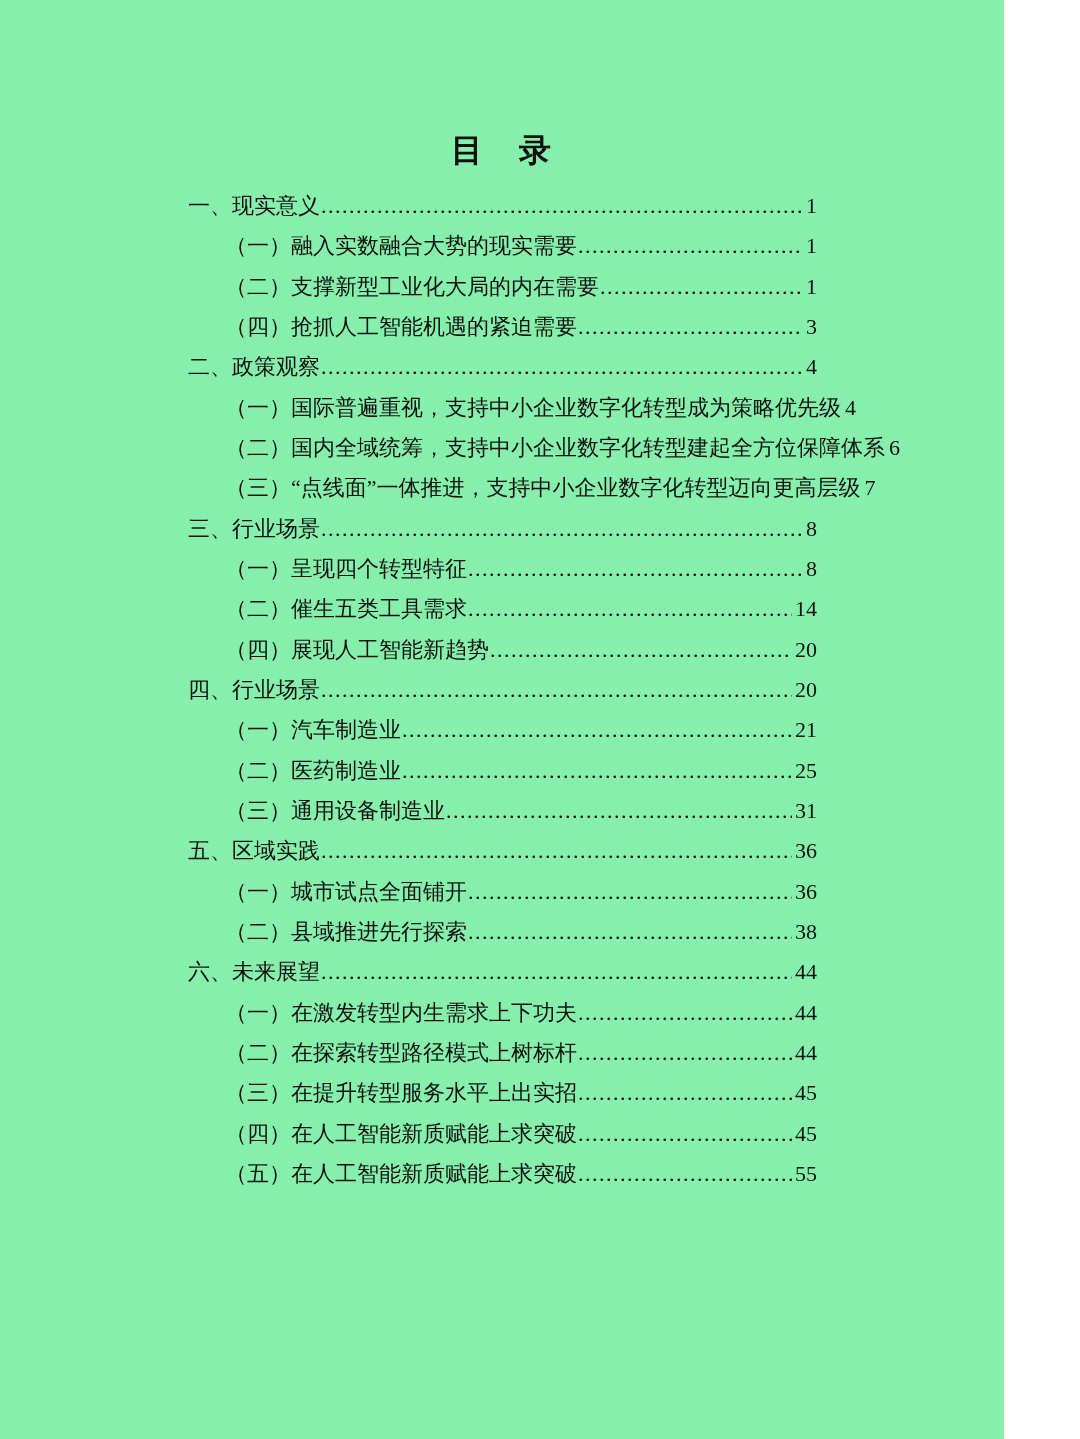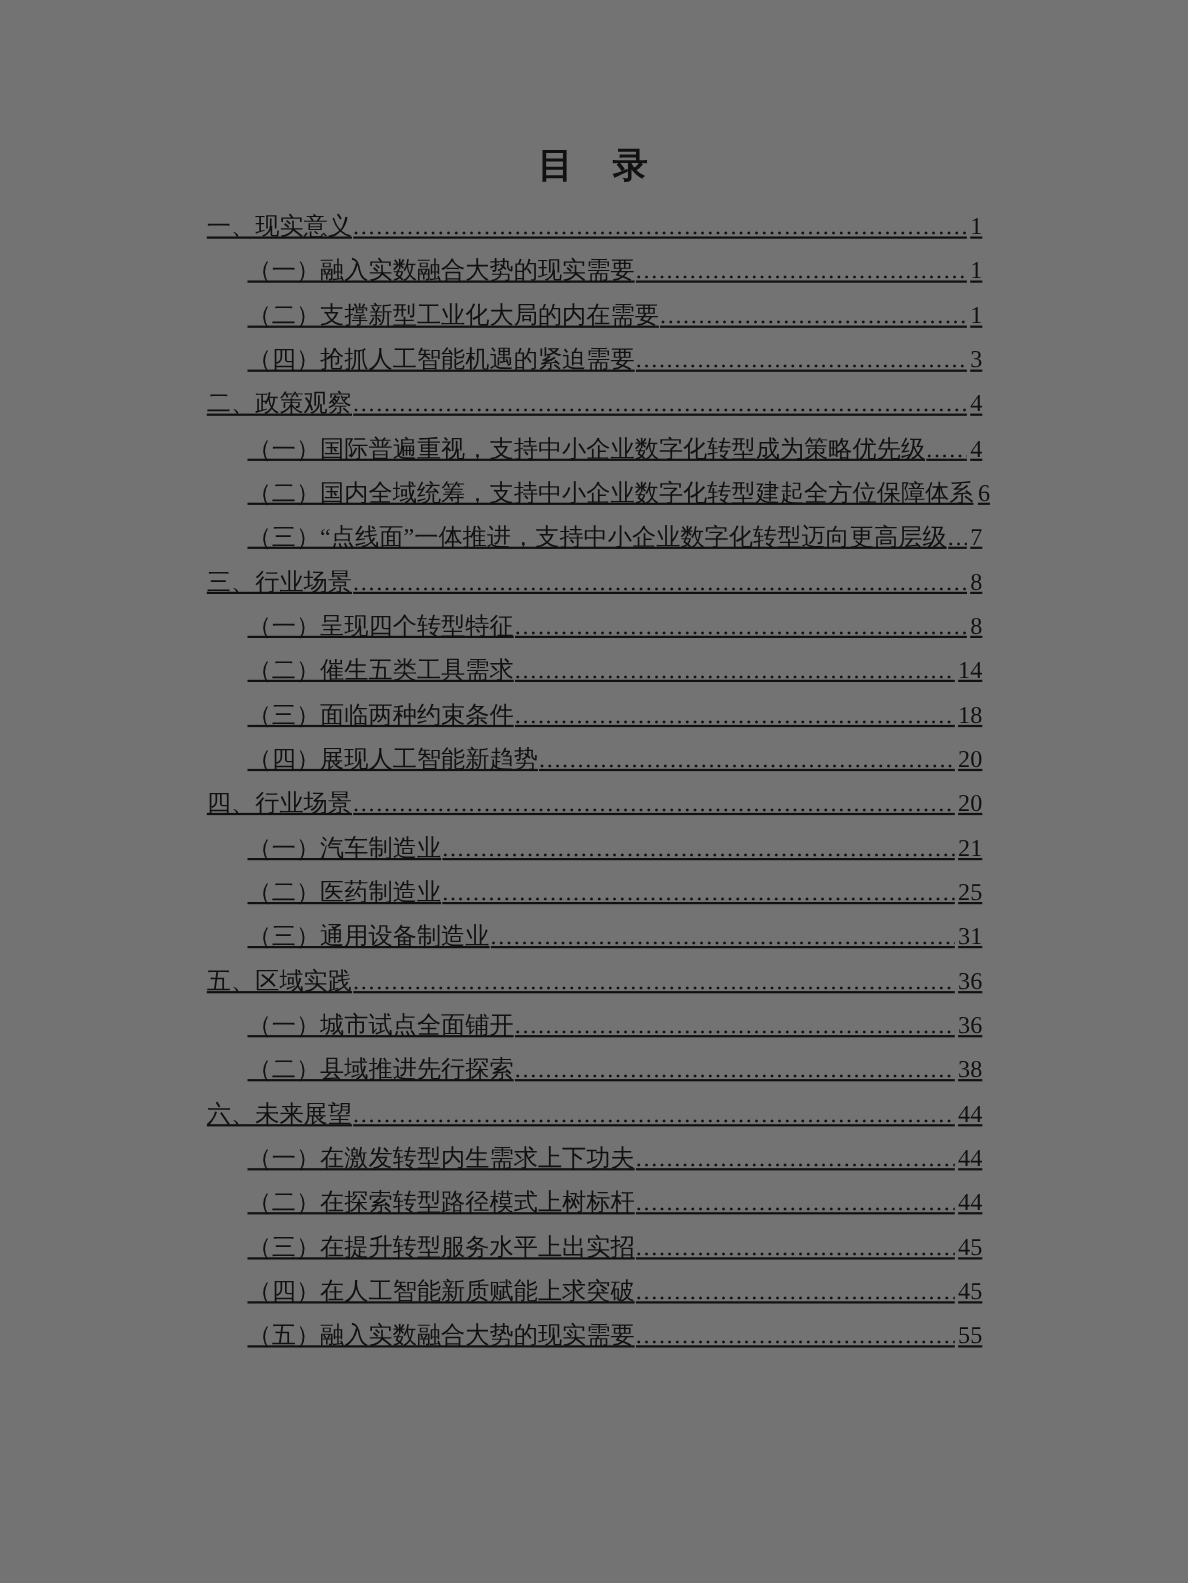--- a/index.html
+++ b/index.html
@@ -9,23 +9,23 @@
   }
   body {
     width: 1080px;
     height: 1439px;
     font-family: "Liberation Serif", "DejaVu Serif", serif;
     color: #111111;
     overflow: hidden;
   }
   .doc-page {
     position: relative;
-    width: 1080px;
+    width: 1004px;
     height: 1439px;
-    background: #737373;
+    background: #86efac;
     box-sizing: border-box;
   }
   .doc-title {
     padding-top: 130px;
     text-align: center;
     font-size: 32px;
     font-weight: bold;
     letter-spacing: 2px;
     line-height: 1.25;
     white-space: pre;
@@ -33,21 +33,20 @@
   .toc-list {
     margin: 16px 187px 0 188px; 
   }
   .toc-row {
     display: flex;
     align-items: flex-end;
     height: 40.33px;
     line-height: 40.33px;
     font-size: 22px;
     white-space: nowrap;
-    text-decoration: underline;
   }
   .toc-row.l2 {
     padding-left: 37px;
   }
   .toc-entry-label {
     white-space: nowrap;
     flex: 0 0 auto;
   }
   .dot-leader {
     flex: 1 1 auto;
@@ -123,25 +122,20 @@
     <span class="toc-entry-label">（一）呈现四个转型特征</span>
     <span class="dot-leader"></span>
     <span class="toc-entry-page">8</span>
   </div>
       <div class="toc-row l2">
     <span class="toc-entry-label">（二）催生五类工具需求</span>
     <span class="dot-leader"></span>
     <span class="toc-entry-page">14</span>
   </div>
       <div class="toc-row l2">
-    <span class="toc-entry-label">（三）面临两种约束条件</span>
-    <span class="dot-leader"></span>
-    <span class="toc-entry-page">18</span>
-  </div>
-      <div class="toc-row l2">
     <span class="toc-entry-label">（四）展现人工智能新趋势</span>
     <span class="dot-leader"></span>
     <span class="toc-entry-page">20</span>
   </div>
       <div class="toc-row l1">
     <span class="toc-entry-label">四、行业场景</span>
     <span class="dot-leader"></span>
     <span class="toc-entry-page">20</span>
   </div>
       <div class="toc-row l2">
@@ -193,18 +187,18 @@
     <span class="toc-entry-label">（三）在提升转型服务水平上出实招</span>
     <span class="dot-leader"></span>
     <span class="toc-entry-page">45</span>
   </div>
       <div class="toc-row l2">
     <span class="toc-entry-label">（四）在人工智能新质赋能上求突破</span>
     <span class="dot-leader"></span>
     <span class="toc-entry-page">45</span>
   </div>
       <div class="toc-row l2">
-    <span class="toc-entry-label">（五）融入实数融合大势的现实需要</span>
+    <span class="toc-entry-label">（五）在人工智能新质赋能上求突破</span>
     <span class="dot-leader"></span>
     <span class="toc-entry-page">55</span>
   </div>
     </div>
 </div>
 
 </body></html>

